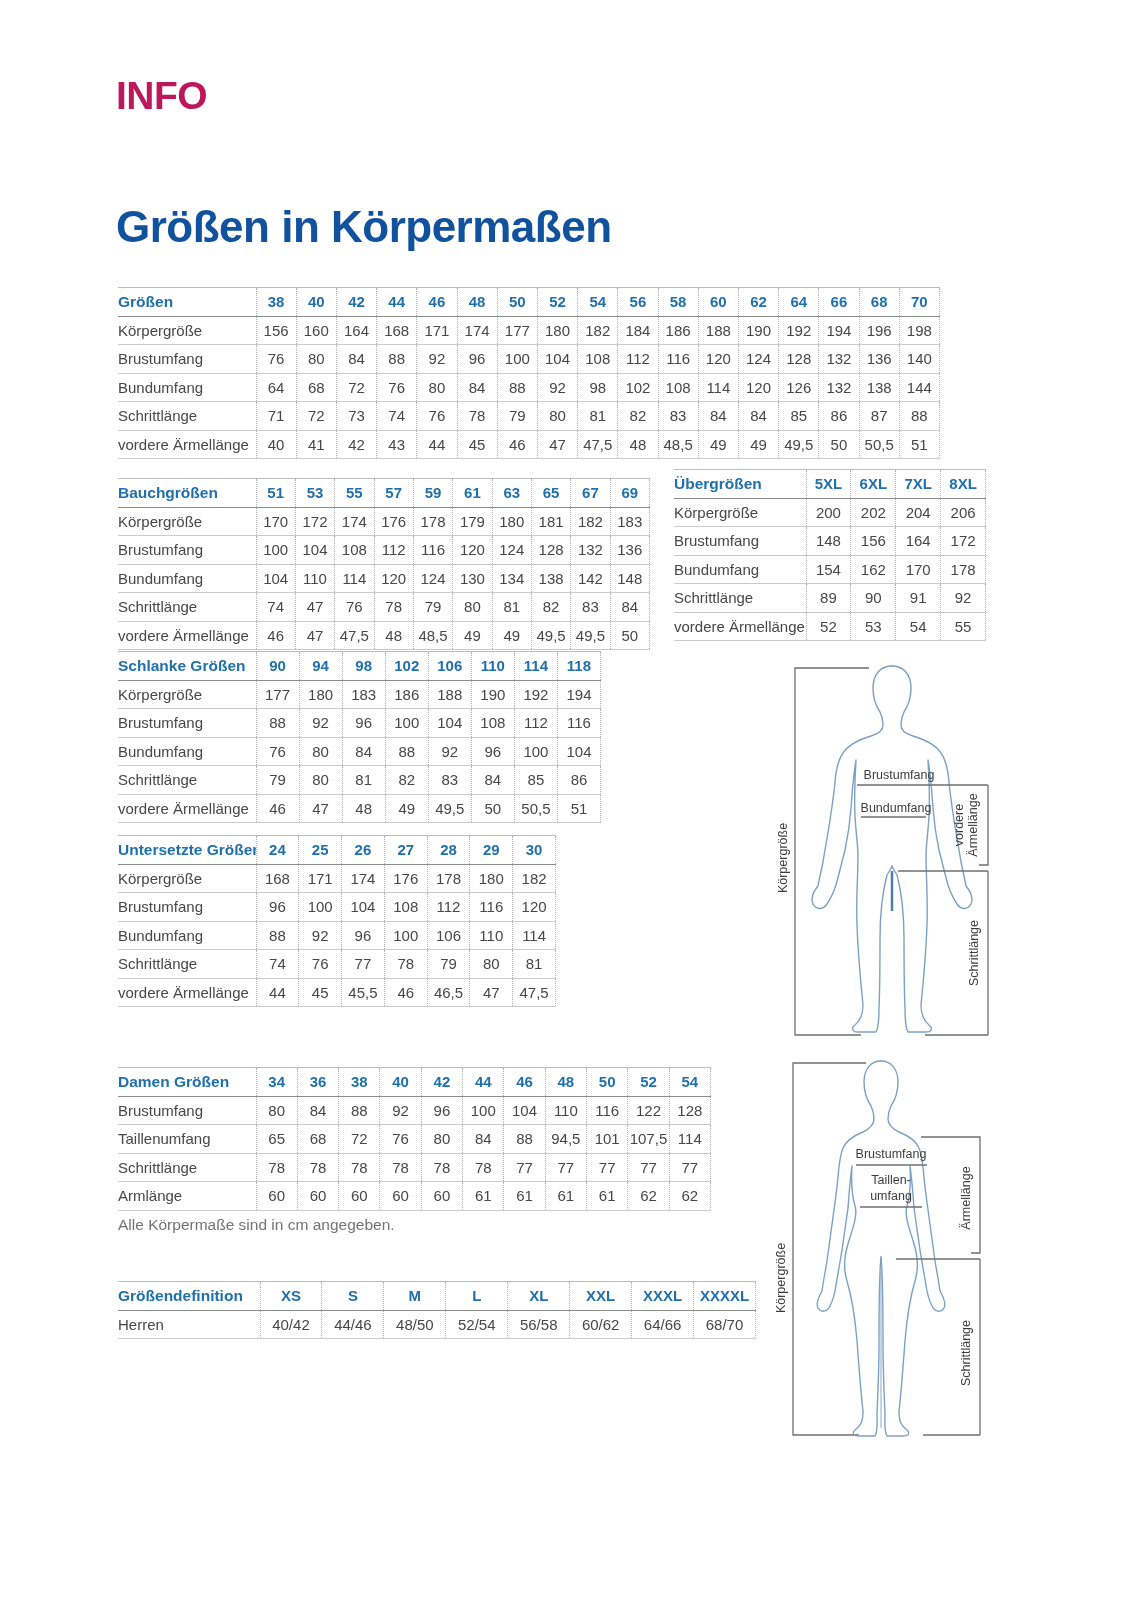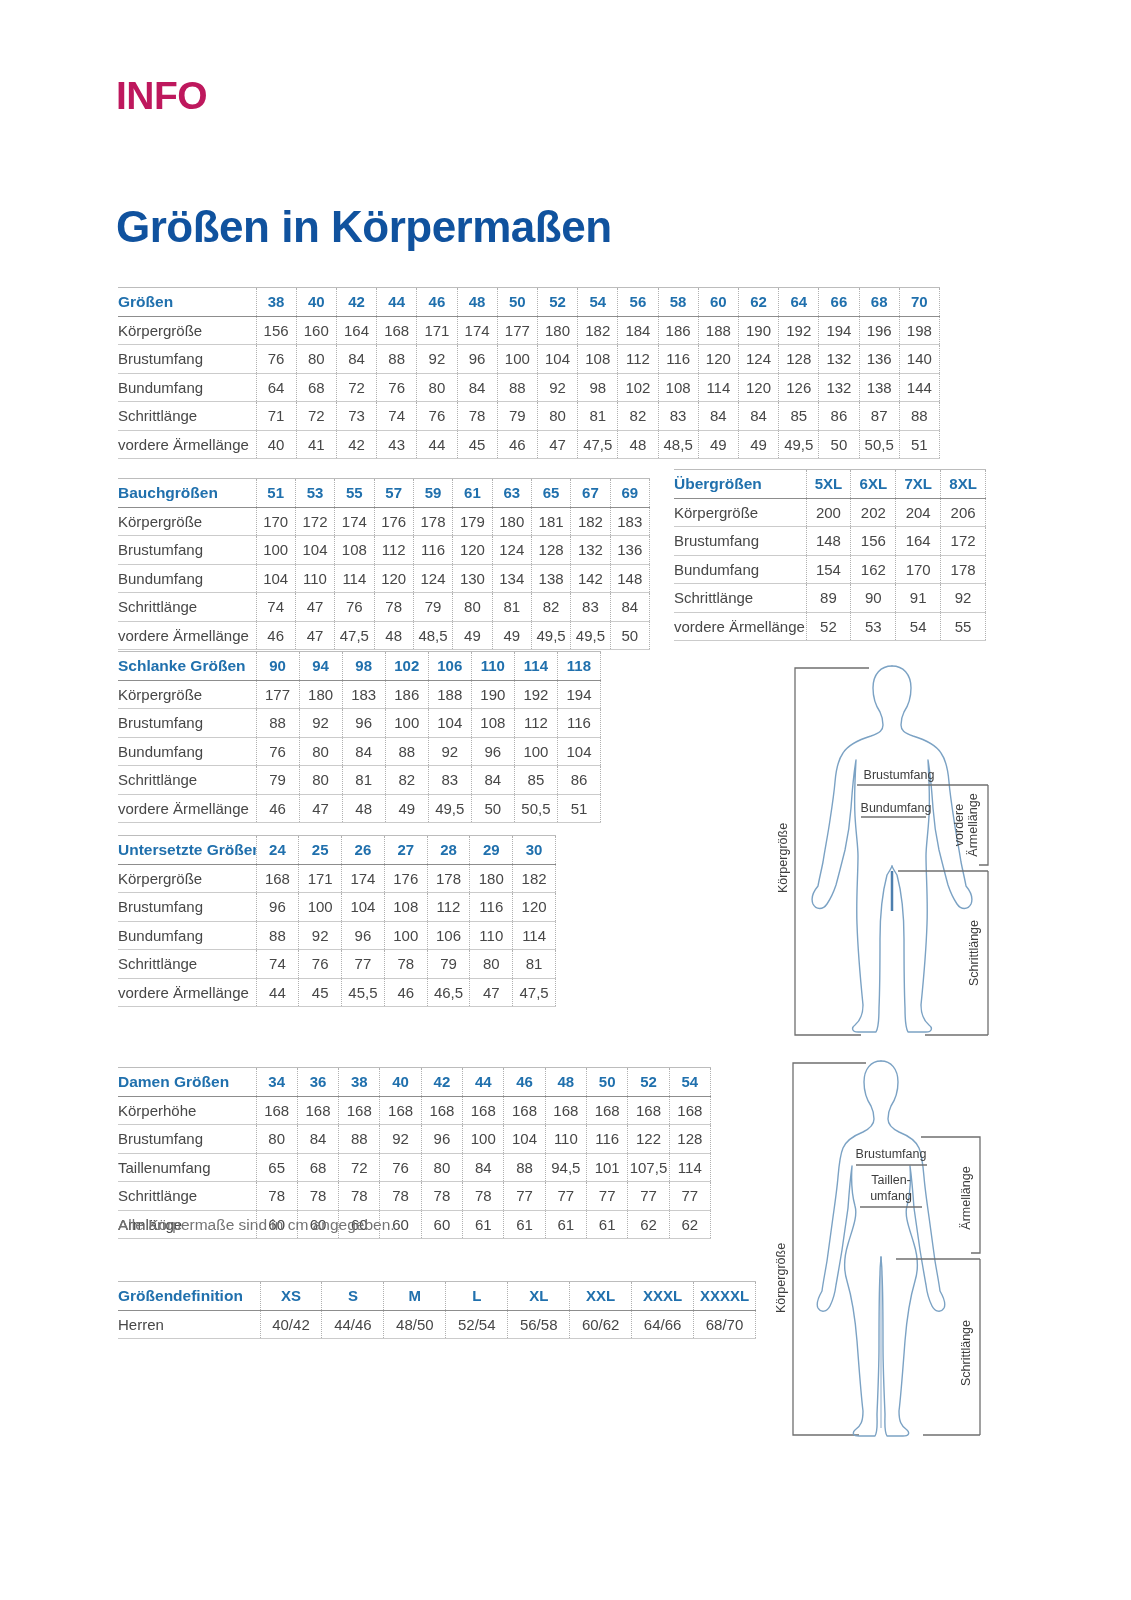--- a/index.html
+++ b/index.html
@@ -546,34 +546,20 @@
           <th>42</th>
           <th>44</th>
           <th>46</th>
           <th>48</th>
           <th>50</th>
           <th>52</th>
           <th>54</th>
         </tr>
       </thead>
       <tbody>
-        <tr>
-          <td class="lbl">Körperhöhe</td>
-          <td>168</td>
-          <td>168</td>
-          <td>168</td>
-          <td>168</td>
-          <td>168</td>
-          <td>168</td>
-          <td>168</td>
-          <td>168</td>
-          <td>168</td>
-          <td>168</td>
-          <td>168</td>
-        </tr>
         <tr>
           <td class="lbl">Brustumfang</td>
           <td>80</td>
           <td>84</td>
           <td>88</td>
           <td>92</td>
           <td>96</td>
           <td>100</td>
           <td>104</td>
           <td>110</td>

